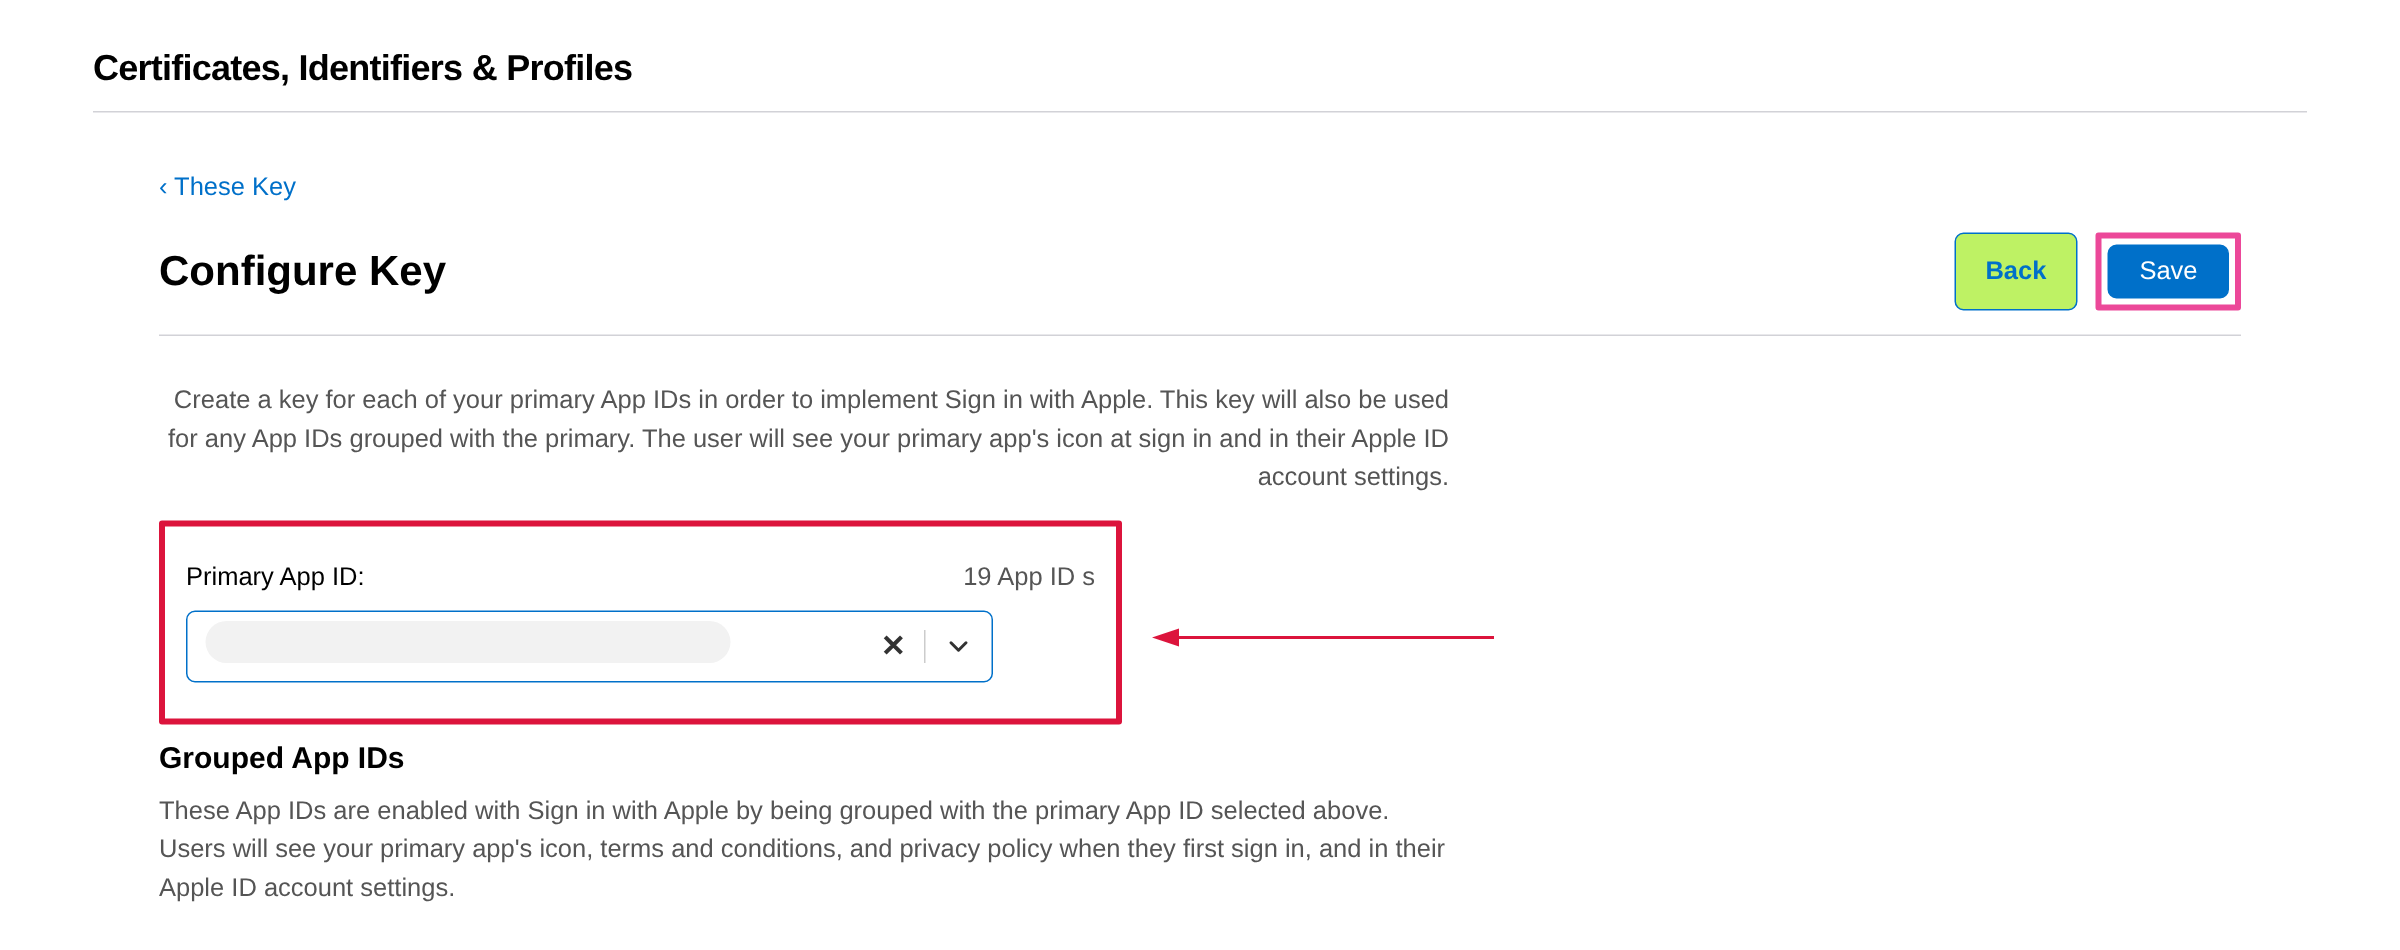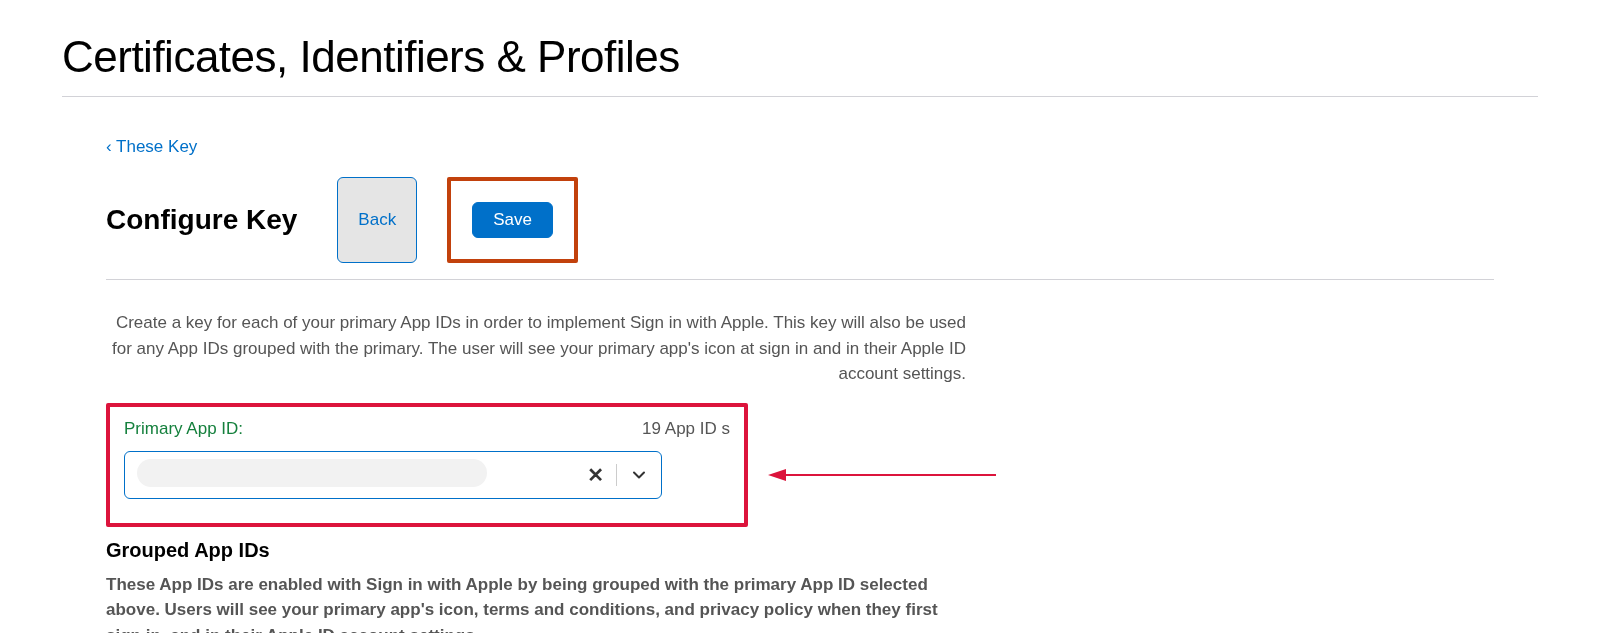--- a/index.html
+++ b/index.html
@@ -12,41 +12,42 @@
       background: #fff;
       color: #1d1d1f;
       width: 1600px;
       height: 633px;
       overflow: hidden;
     }
     .page-container {
       padding: 32px 62px 0 62px;
     }
     .page-title {
-      font-size: 44px;
-      font-weight: 400;
+      font-size: 24px;
+      font-weight: 700;
       letter-spacing: -0.5px;
       color: #000;
       padding-bottom: 14px;
       border-bottom: 1px solid #d2d2d7;
     }
     .content-area {
       padding: 0 44px;
     }
     .breadcrumb {
       margin-top: 40px;
       margin-bottom: 20px;
     }
     .breadcrumb a {
       color: #0070c9;
       text-decoration: none;
       font-size: 17px;
     }
     .section-header {
       display: flex;
+      justify-content: space-between;
       align-items: center;
       padding-bottom: 16px;
       border-bottom: 1px solid #d2d2d7;
       gap: 40px;
     }
     .section-title {
       font-size: 28px;
       font-weight: 700;
       color: #000;
     }
@@ -56,33 +57,34 @@
     }
     .btn {
       padding: 7px 20px;
       font-size: 17px;
       border-radius: 6px;
       cursor: pointer;
       border: 1px solid;
       font-family: inherit;
     }
     .btn-secondary {
-      background: #e5e5e5;
+      background: #bef264;
       color: #0070c9;
       border-color: #0070c9;
+      font-weight: bold;
     }
     .btn-primary {
       background: #0070c9;
       color: #fff;
       border-color: #0070c9;
     }
     .highlight-save {
-      border: 4px solid #c2410c;
-      padding: 21px;
-      margin-left: 18px;
+      border: 4px solid #ec4899;
+      padding: 4px;
+      margin-left: 0;
       display: inline-block;
       border-radius: 2px;
     }
     .description {
       margin-top: 30px;
       font-size: 17px;
       color: #555;
       line-height: 1.5;
       max-width: 860px;
       text-align: right;
@@ -101,21 +103,22 @@
       position: relative;
     }
     .form-label-row {
       display: flex;
       justify-content: space-between;
       align-items: baseline;
       margin-bottom: 12px;
     }
     .form-label {
       font-size: 17px;
-      color: #15803d;
+      color: #000000;
+      margin-top: 12px;
     }
     .form-count {
       font-size: 17px;
       color: #555;
     }
     .select-field {
       display: flex;
       align-items: center;
       border: 1px solid #0070c9;
       border-radius: 6px;
@@ -179,21 +182,20 @@
       font-weight: 700;
       color: #000;
       margin-top: 12px;
     }
     .subsection-desc {
       margin-top: 10px;
       font-size: 17px;
       color: #555;
       line-height: 1.5;
       max-width: 860px;
-      font-weight: bold;
     }
   </style>
 </head>
 <body>
 
 <div class="page-container">
   <h1 class="page-title">Certificates, Identifiers &amp; Profiles</h1>
 
   <div class="content-area">
     <div class="breadcrumb">

